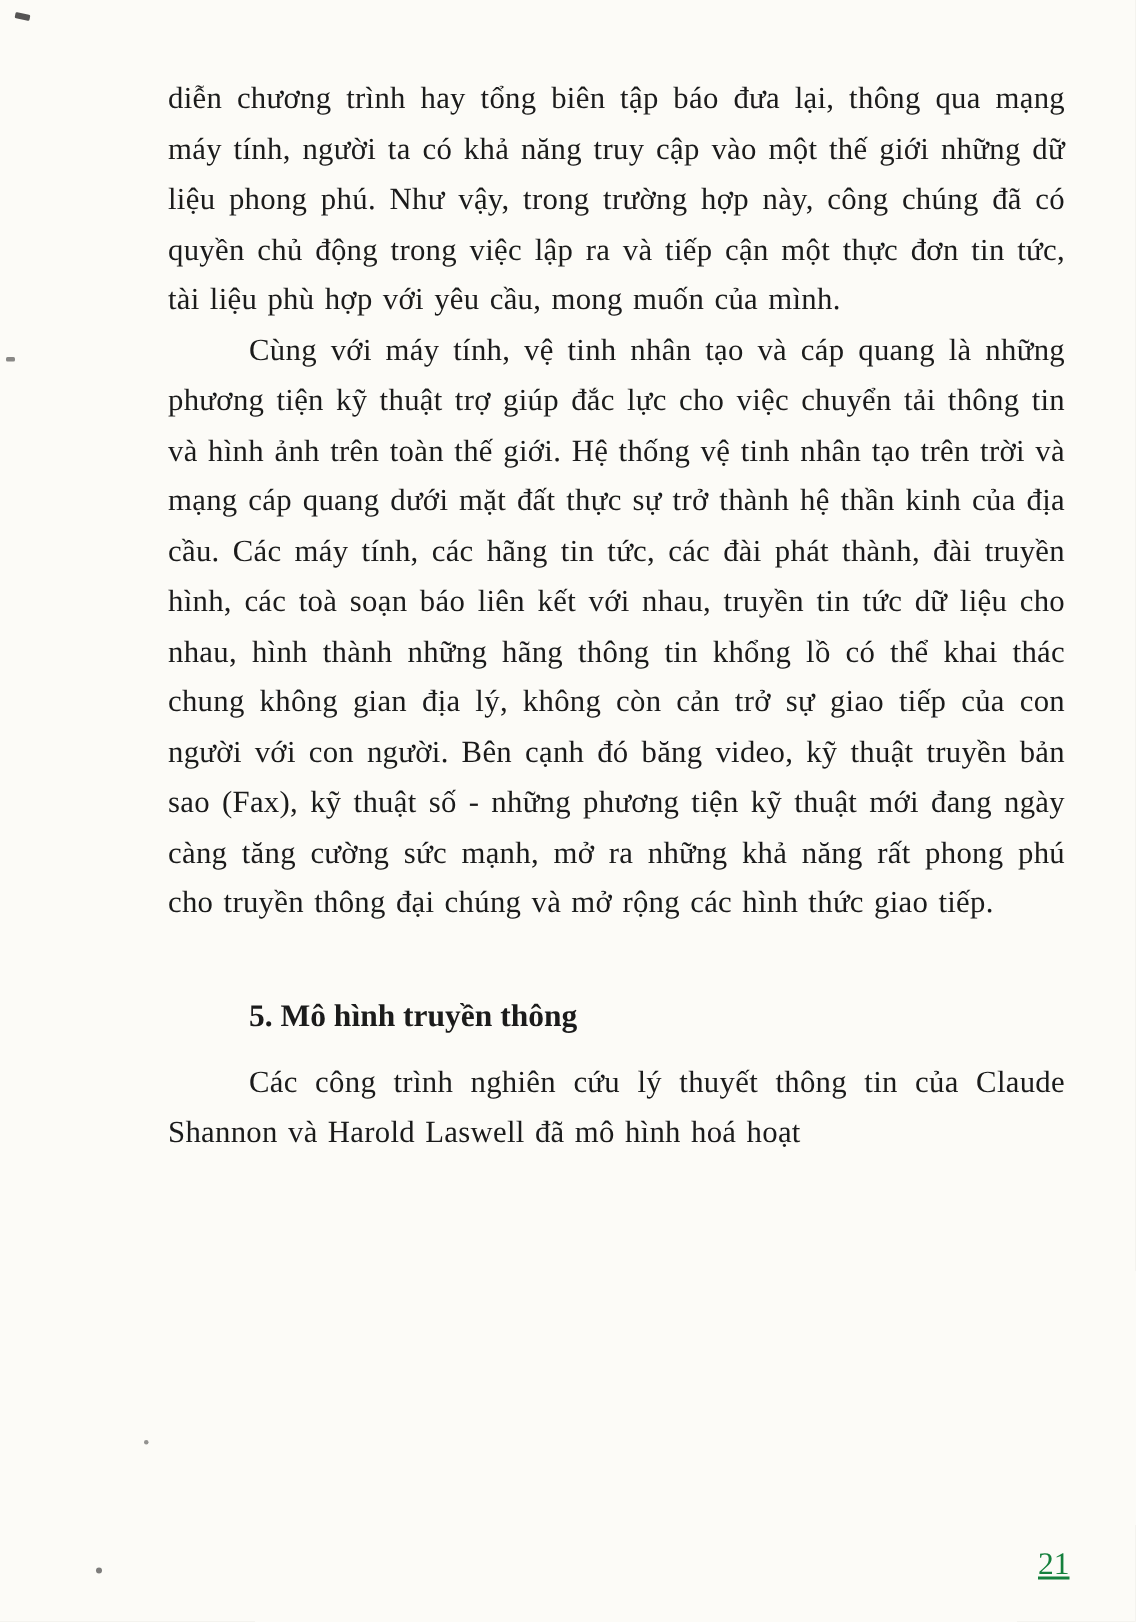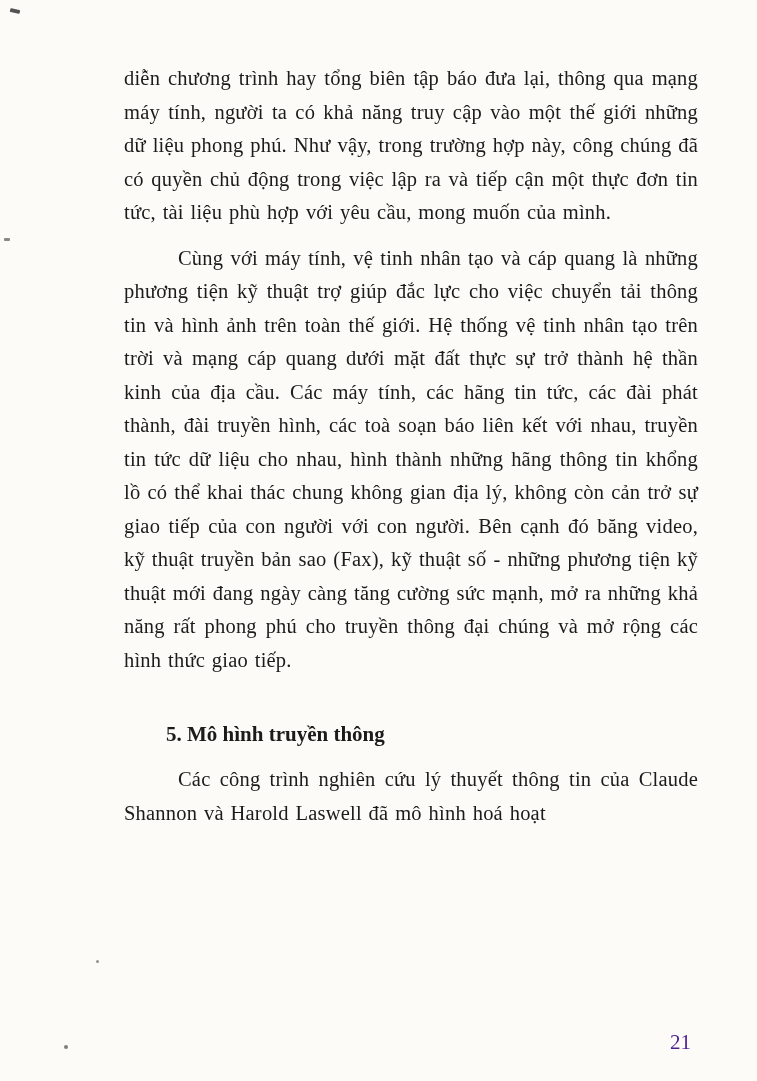--- a/index.html
+++ b/index.html
@@ -19,21 +19,21 @@
     background: #fcfbf7;
     box-sizing: border-box;
     padding: 50px 47px 0 112px;
     font-family: "Liberation Serif", "DejaVu Serif", serif;
     color: #1b1b1b;
   }
   .body-text {
     font-size: 20.5px;
     line-height: 33.5px;
     text-align: justify;
-    margin: 12px;
+    margin: 0;
     letter-spacing: 0.2px;
     word-spacing: 1.5px;
   }
   .para-indent {
     text-indent: 54px;
   }
   .section-heading {
     margin: 46px 0 0 0;
     text-align: center;
     font-weight: bold;
@@ -46,25 +46,26 @@
     font-weight: bold;
     font-size: 21px;
     line-height: 30px;
     text-indent: 54px;
   }
   .closing-para {
     margin-top: 14px;
   }
   .page-number {
     position: absolute;
-    right: 66px;
+    right: 44px;
     bottom: 26px;
     font-size: 21px;
     font-family: "Liberation Serif", "DejaVu Serif", serif;
-    color: #4c1d95;
+    color: #15803d;
+    text-decoration: underline;
   }
   
   .speck {
     position: absolute;
     background: #2a2a2a;
     border-radius: 1px;
   }
   .speck-tl { left: 10px; top: 9px; width: 10px; height: 4px; transform: rotate(12deg); opacity: .8; }
   .speck-left { left: 4px; top: 238px; width: 6px; height: 3px; opacity: .55; }
   .speck-bl { left: 64px; bottom: 32px; width: 4px; height: 4px; border-radius: 50%; opacity: .6; }

